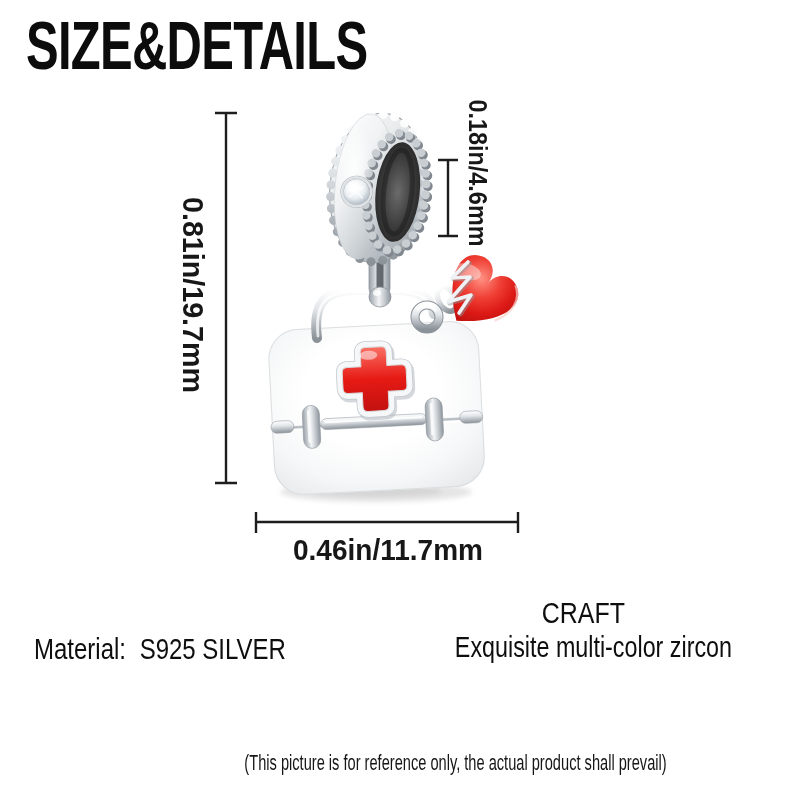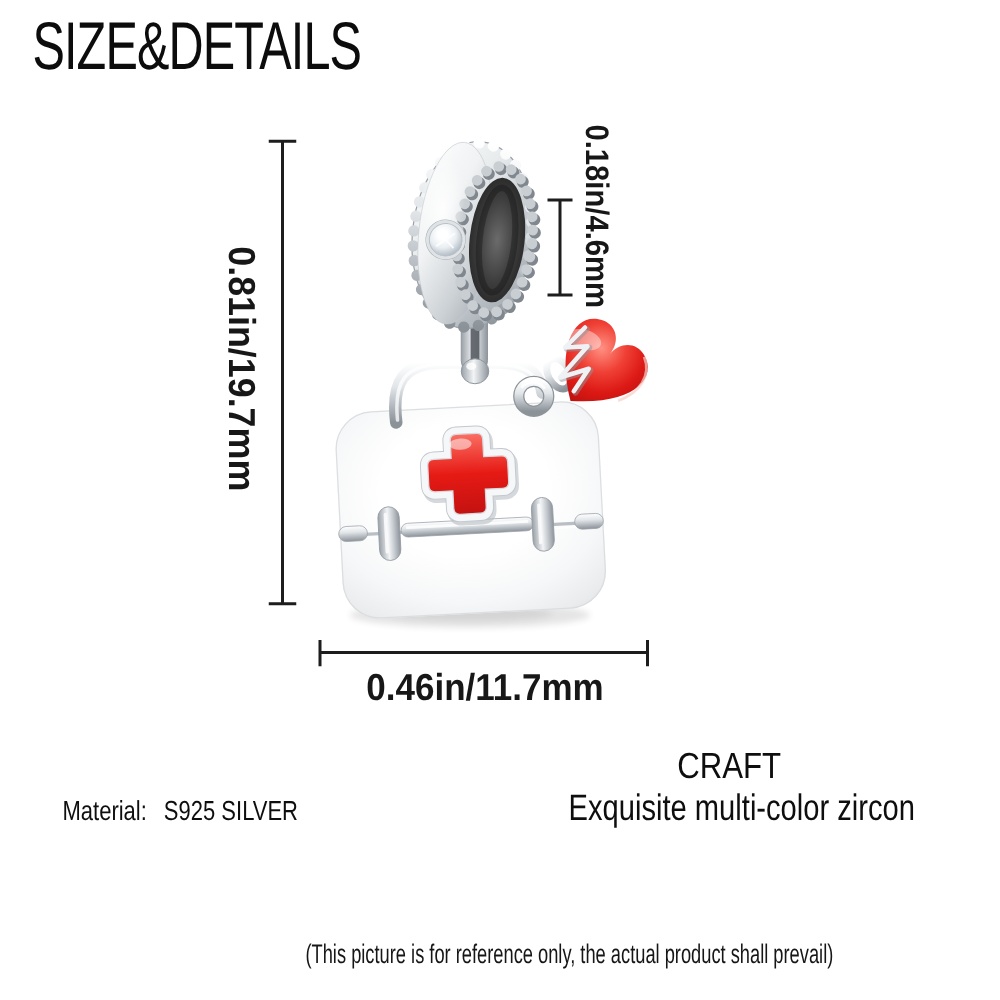--- a/index.html
+++ b/index.html
@@ -3,29 +3,29 @@
 <meta charset="utf-8">
 <style>
   html,body{margin:0;padding:0;background:#ffffff;}
   .page{
     position:relative;width:800px;height:800px;background:#ffffff;overflow:hidden;
     font-family:"Liberation Sans",sans-serif;color:#111;
   }
   .t-condense{display:inline-block;white-space:nowrap;}
   
   .title{
-    position:absolute;left:26px;top:8px;font-size:54px;font-weight:400;
+    position:absolute;left:26px;top:8px;font-size:68px;font-weight:700;
     letter-spacing:-1px;color:#0c0c0c;line-height:1.1;
   }
   .title .t-condense{transform:scaleX(.72);transform-origin:0 50%;}
   
   .art{position:absolute;left:0;top:0;width:800px;height:800px;}
   .dimtext{font-family:"Liberation Sans",sans-serif;font-weight:700;fill:#171717;}
   
-  .specs{position:absolute;left:50px;top:630px;font-size:22px;font-weight:500;color:#0e0e0e;}
+  .specs{position:absolute;left:34px;top:630px;font-size:30px;font-weight:500;color:#0e0e0e;}
   .spec-row{line-height:38.5px;height:38.5px;}
   .spec-row .t-condense{transform:scaleX(.80);transform-origin:0 50%;}
   .spec-label{margin-right:17px;}
   
   .craft{position:absolute;left:418px;top:596px;width:330px;text-align:center;color:#0e0e0e;font-weight:500;}
   .craft-heading{font-size:29px;line-height:34px;}
   .craft-heading .t-condense{transform:scaleX(.86);transform-origin:50% 50%;}
   .craft-desc{font-size:29.5px;line-height:33px;}
   .craft-desc .t-condense{transform:scaleX(.79);transform-origin:50% 50%;}
   

